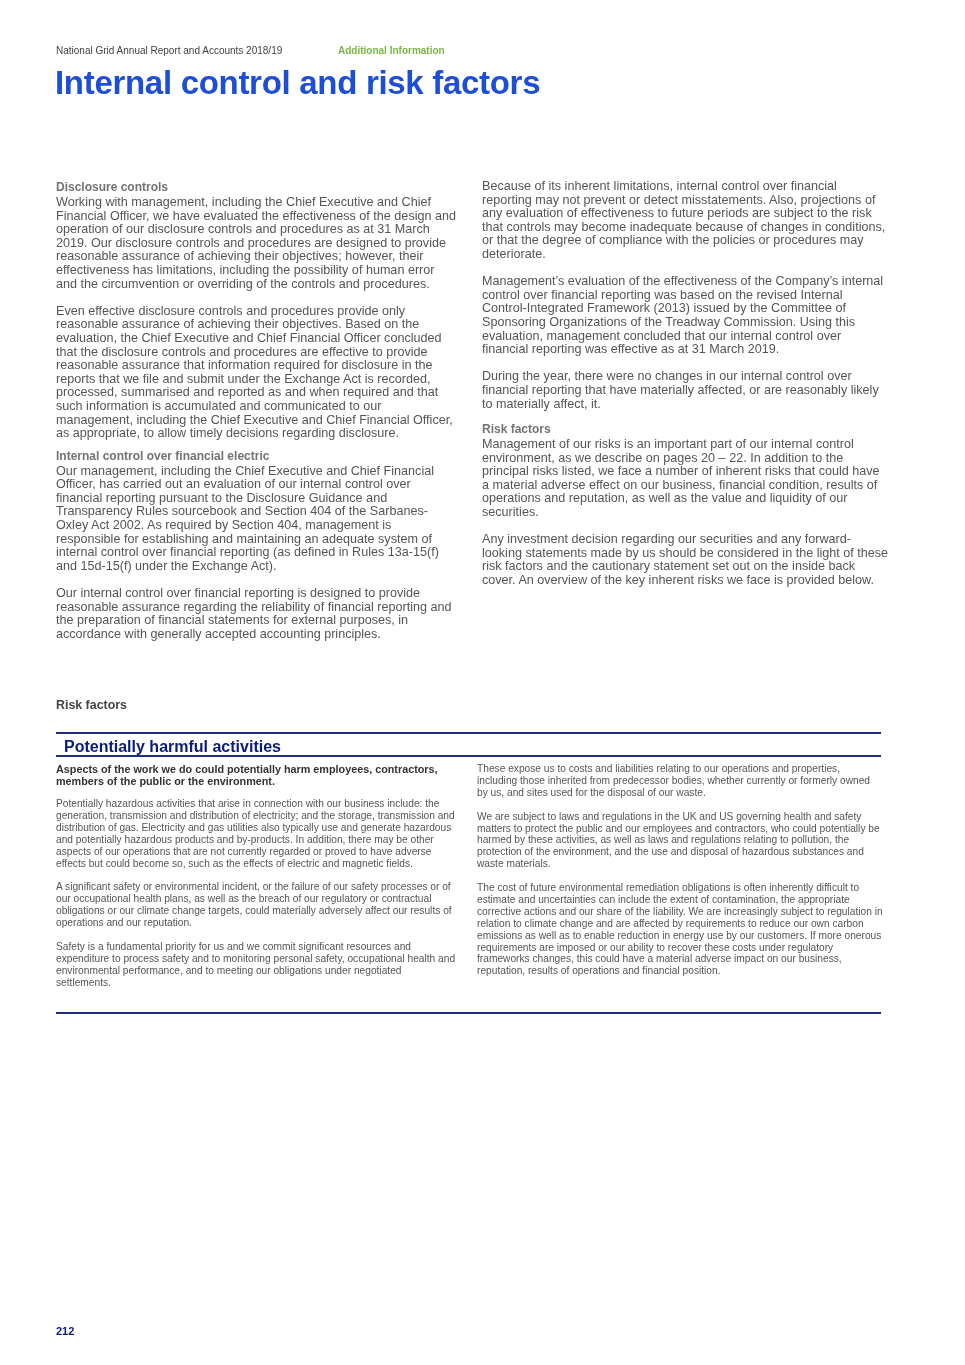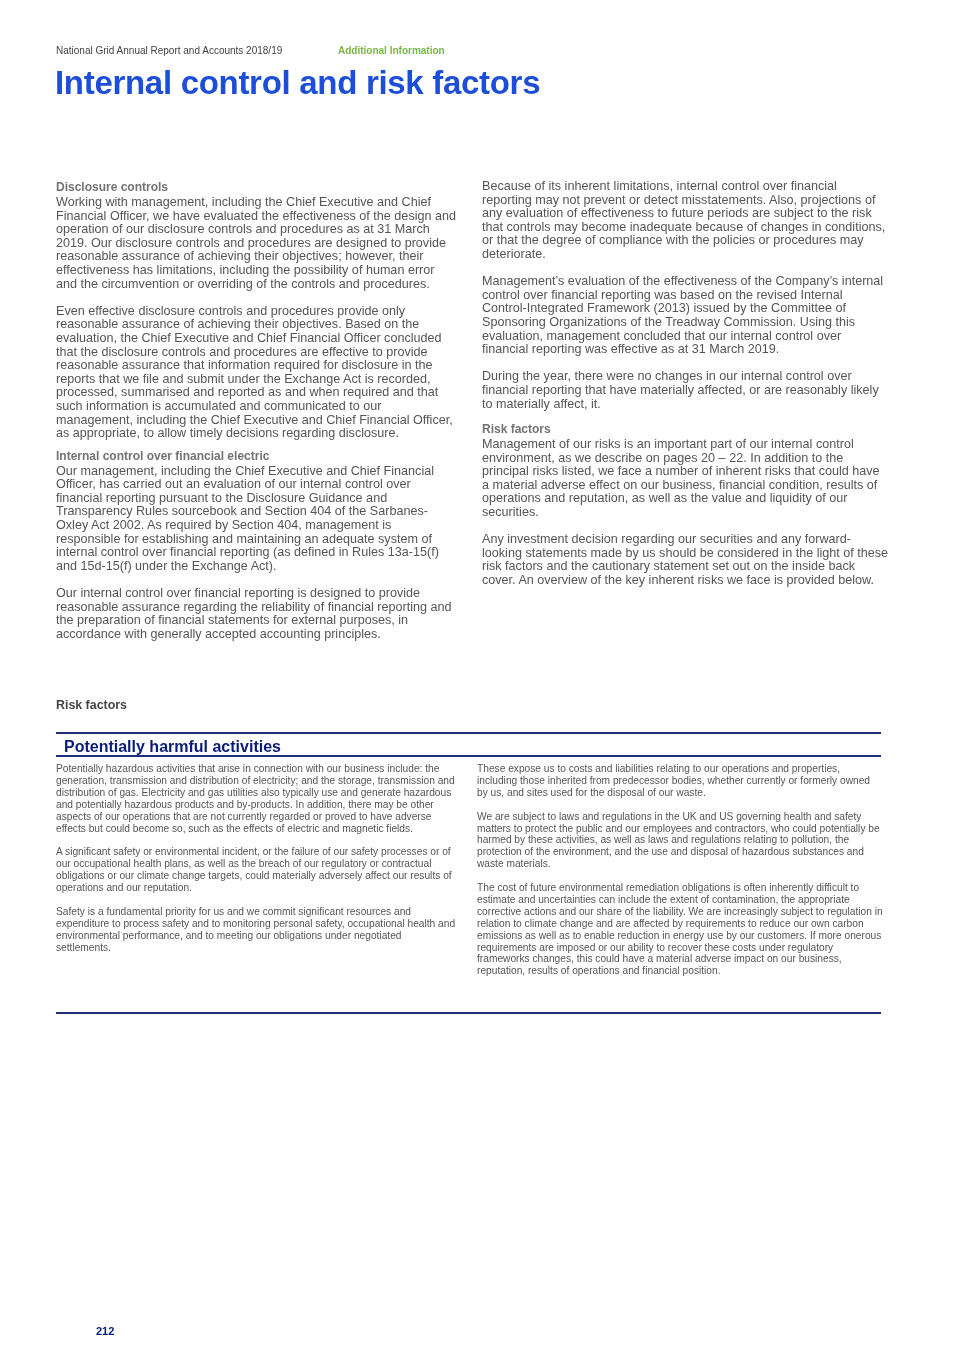--- a/index.html
+++ b/index.html
@@ -21,21 +21,21 @@
   .col p { margin: 0 0 13.6px 0; }
   .col p.last { margin-bottom: 4px; }
   .rf-label { position: absolute; left: 56px; top: 698px; font-size: 12.4px; font-weight: bold; color: #444; }
   .rule { position: absolute; left: 56px; width: 825px; height: 1.5px; background: #1f2e78; }
   .box-title { position: absolute; left: 56px; top: 738px; font-size: 16px; font-weight: bold; color: #0a1c7a; margin-left: 8px; }
   .box-col { position: absolute; font-size: 10.2px; line-height: 11.9px; color: #555; }
   .box-left { left: 56px; top: 763px; width: 400px; }
   .box-right { left: 477px; top: 763px; width: 406px; }
   .box-col p { margin: 0 0 11.9px 0; }
   .box-col .lead { font-weight: bold; color: #333; font-size: 10.8px; line-height: 12px; margin-bottom: 11px; }
-  .page-number { position: absolute; left: 56px; top: 1325px; font-size: 11px; font-weight: bold; color: #0a1c7a; margin-left: 40px; }
+  .page-number { position: absolute; left: 56px; top: 1325px; font-size: 11px; font-weight: bold; color: #0a1c7a; }
 </style>
 </head>
 <body>
 
 <div class="header-line">
   <span class="doc">National Grid Annual Report and Accounts 2018/19</span>
   <span class="section">Additional Information</span>
 </div>
 
 <h1 class="page-title">Internal control and risk factors</h1>
@@ -58,20 +58,21 @@
   <p class="last">Any investment decision regarding our securities and any forward-looking statements made by us should be considered in the light of these risk factors and the cautionary statement set out on the inside back cover. An overview of the key inherent risks we face is provided below.</p>
 </div>
 
 <div class="rf-label">Risk factors</div>
 
 <div class="rule" style="top:732px"></div>
 <div class="box-title">Potentially harmful activities</div>
 <div class="rule" style="top:755px"></div>
 
 <div class="box-col box-left">
+  <p class="lead">Aspects of the work we do could potentially harm employees, contractors, members of the public or the environment.</p>
   <p>Potentially hazardous activities that arise in connection with our business include: the generation, transmission and distribution of electricity; and the storage, transmission and distribution of gas. Electricity and gas utilities also typically use and generate hazardous and potentially hazardous products and by-products. In addition, there may be other aspects of our operations that are not currently regarded or proved to have adverse effects but could become so, such as the effects of electric and magnetic fields.</p>
   <p>A significant safety or environmental incident, or the failure of our safety processes or of our occupational health plans, as well as the breach of our regulatory or contractual obligations or our climate change targets, could materially adversely affect our results of operations and our reputation.</p>
   <p>Safety is a fundamental priority for us and we commit significant resources and expenditure to process safety and to monitoring personal safety, occupational health and environmental performance, and to meeting our obligations under negotiated settlements.</p>
 </div>
 
 <div class="box-col box-right">
   <p>These expose us to costs and liabilities relating to our operations and properties, including those inherited from predecessor bodies, whether currently or formerly owned by us, and sites used for the disposal of our waste.</p>
   <p>We are subject to laws and regulations in the UK and US governing health and safety matters to protect the public and our employees and contractors, who could potentially be harmed by these activities, as well as laws and regulations relating to pollution, the protection of the environment, and the use and disposal of hazardous substances and waste materials.</p>
   <p>The cost of future environmental remediation obligations is often inherently difficult to estimate and uncertainties can include the extent of contamination, the appropriate corrective actions and our share of the liability. We are increasingly subject to regulation in relation to climate change and are affected by requirements to reduce our own carbon emissions as well as to enable reduction in energy use by our customers. If more onerous requirements are imposed or our ability to recover these costs under regulatory frameworks changes, this could have a material adverse impact on our business, reputation, results of operations and financial position.</p>
 </div>

